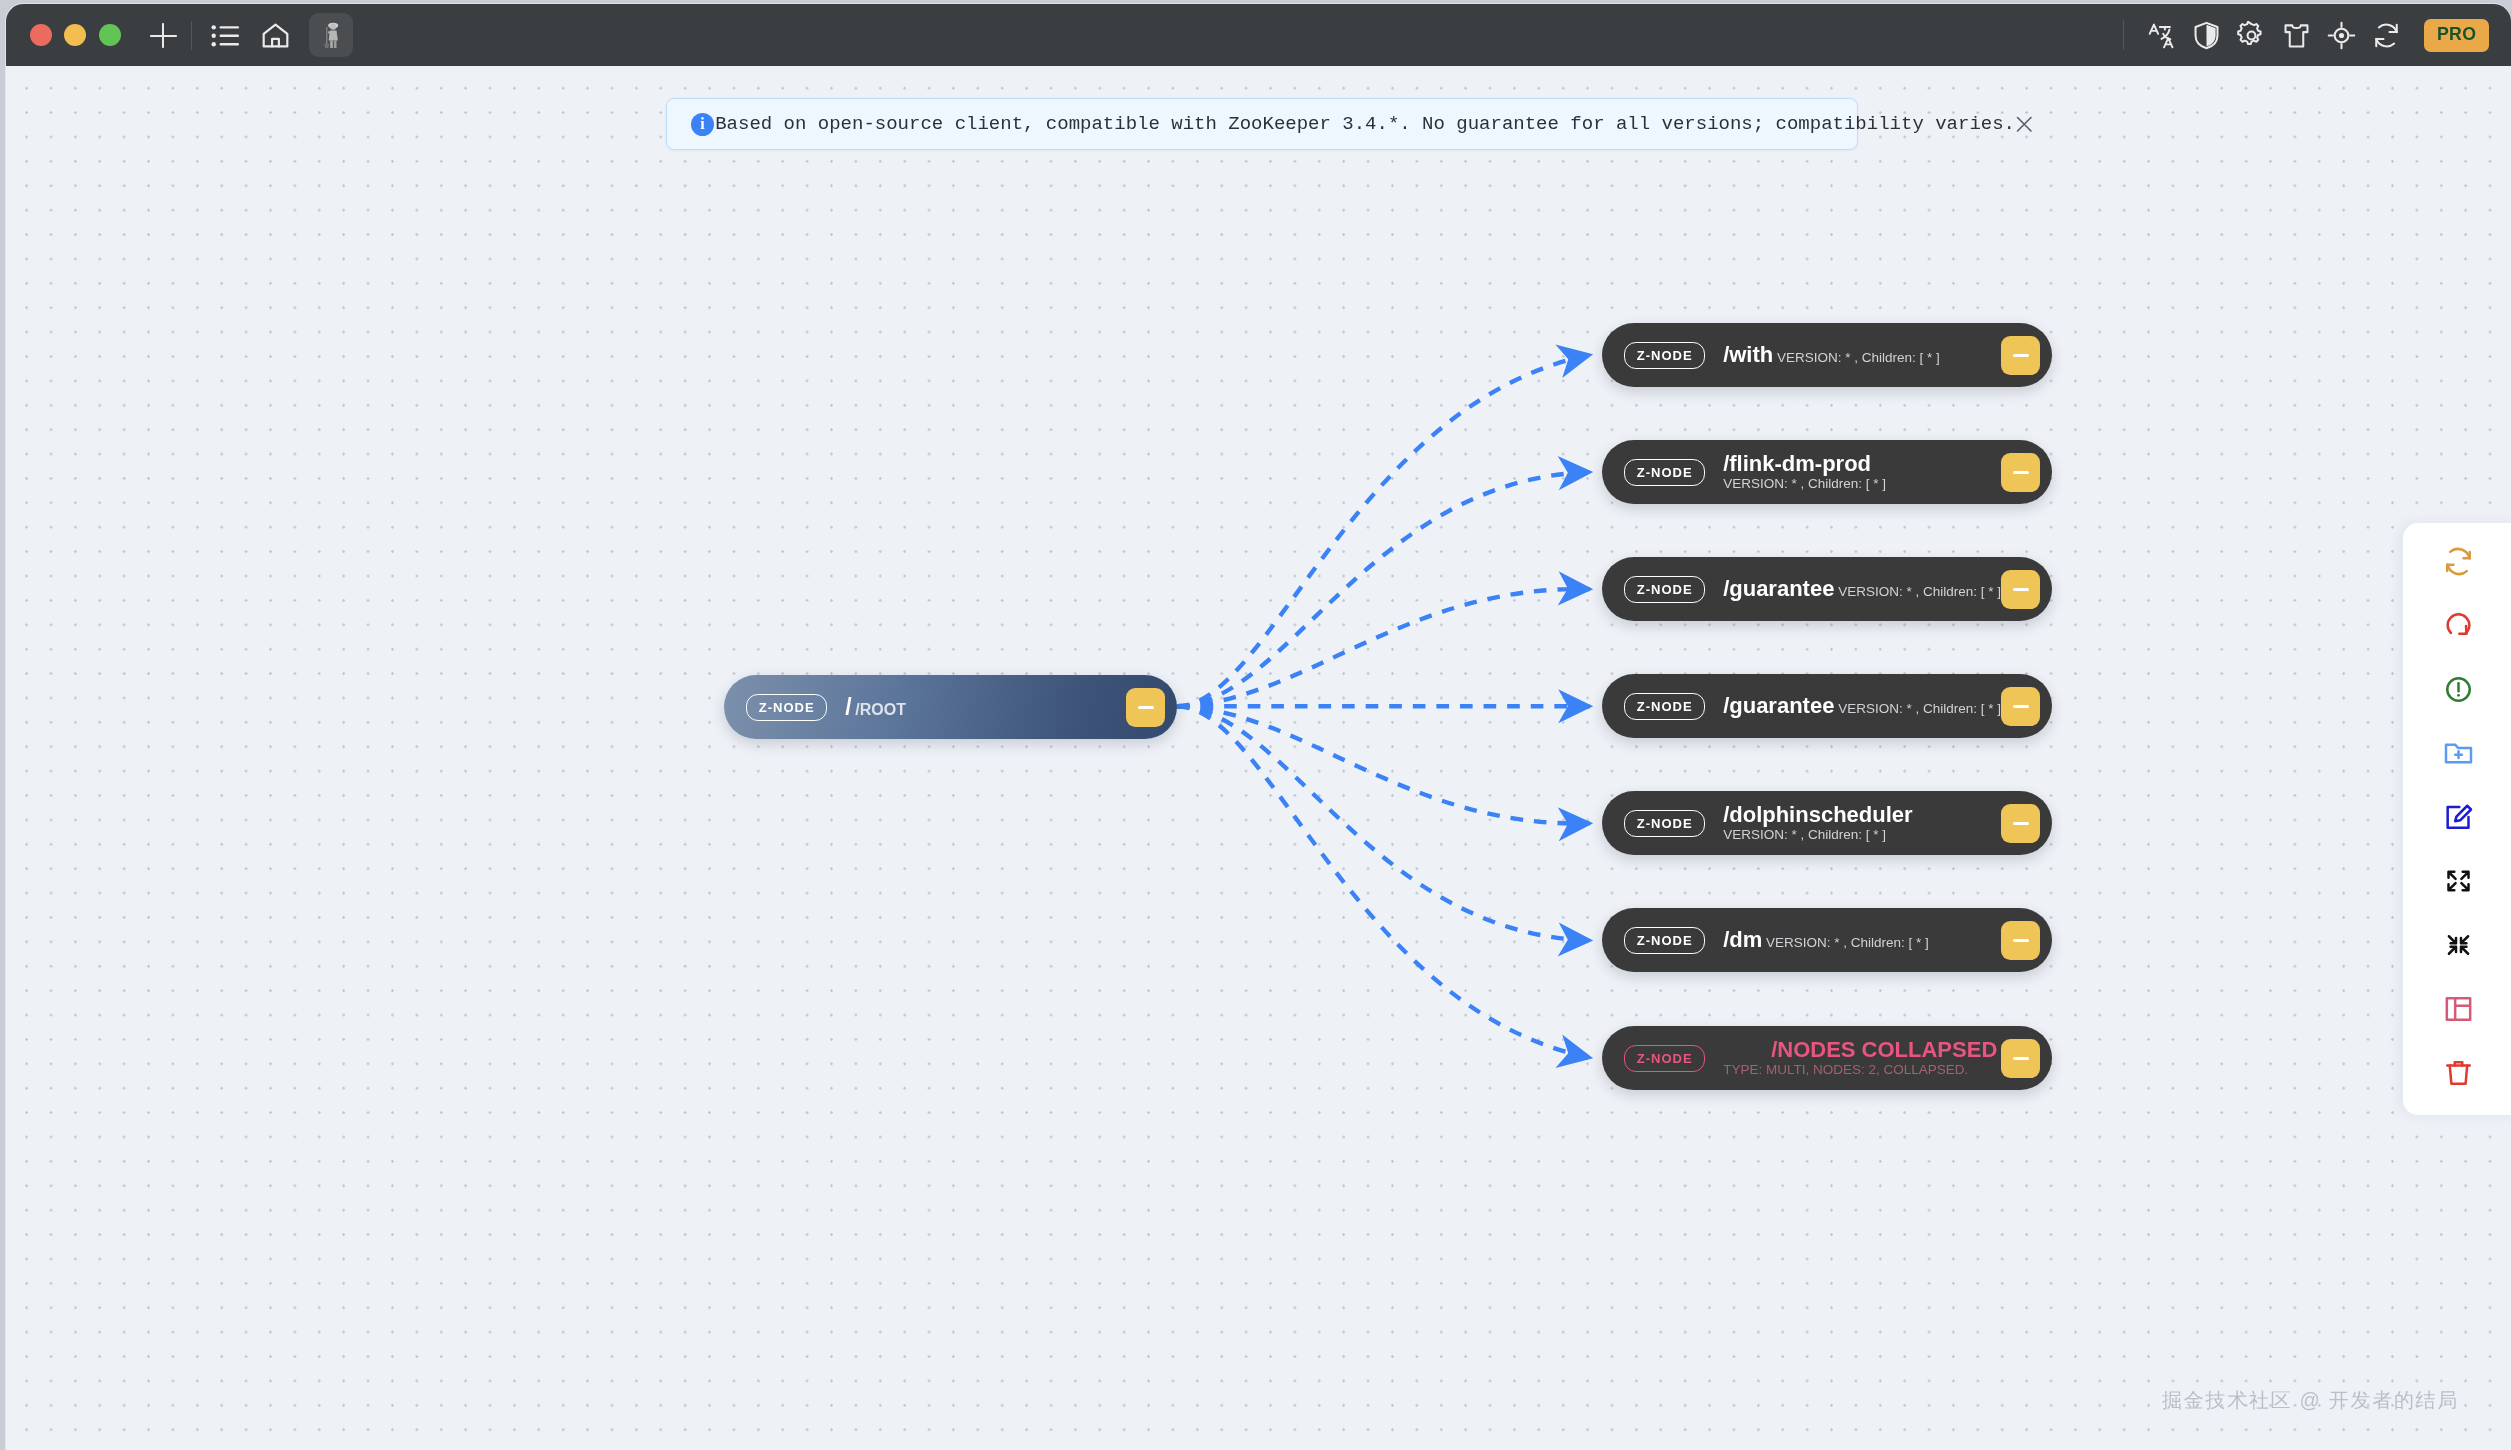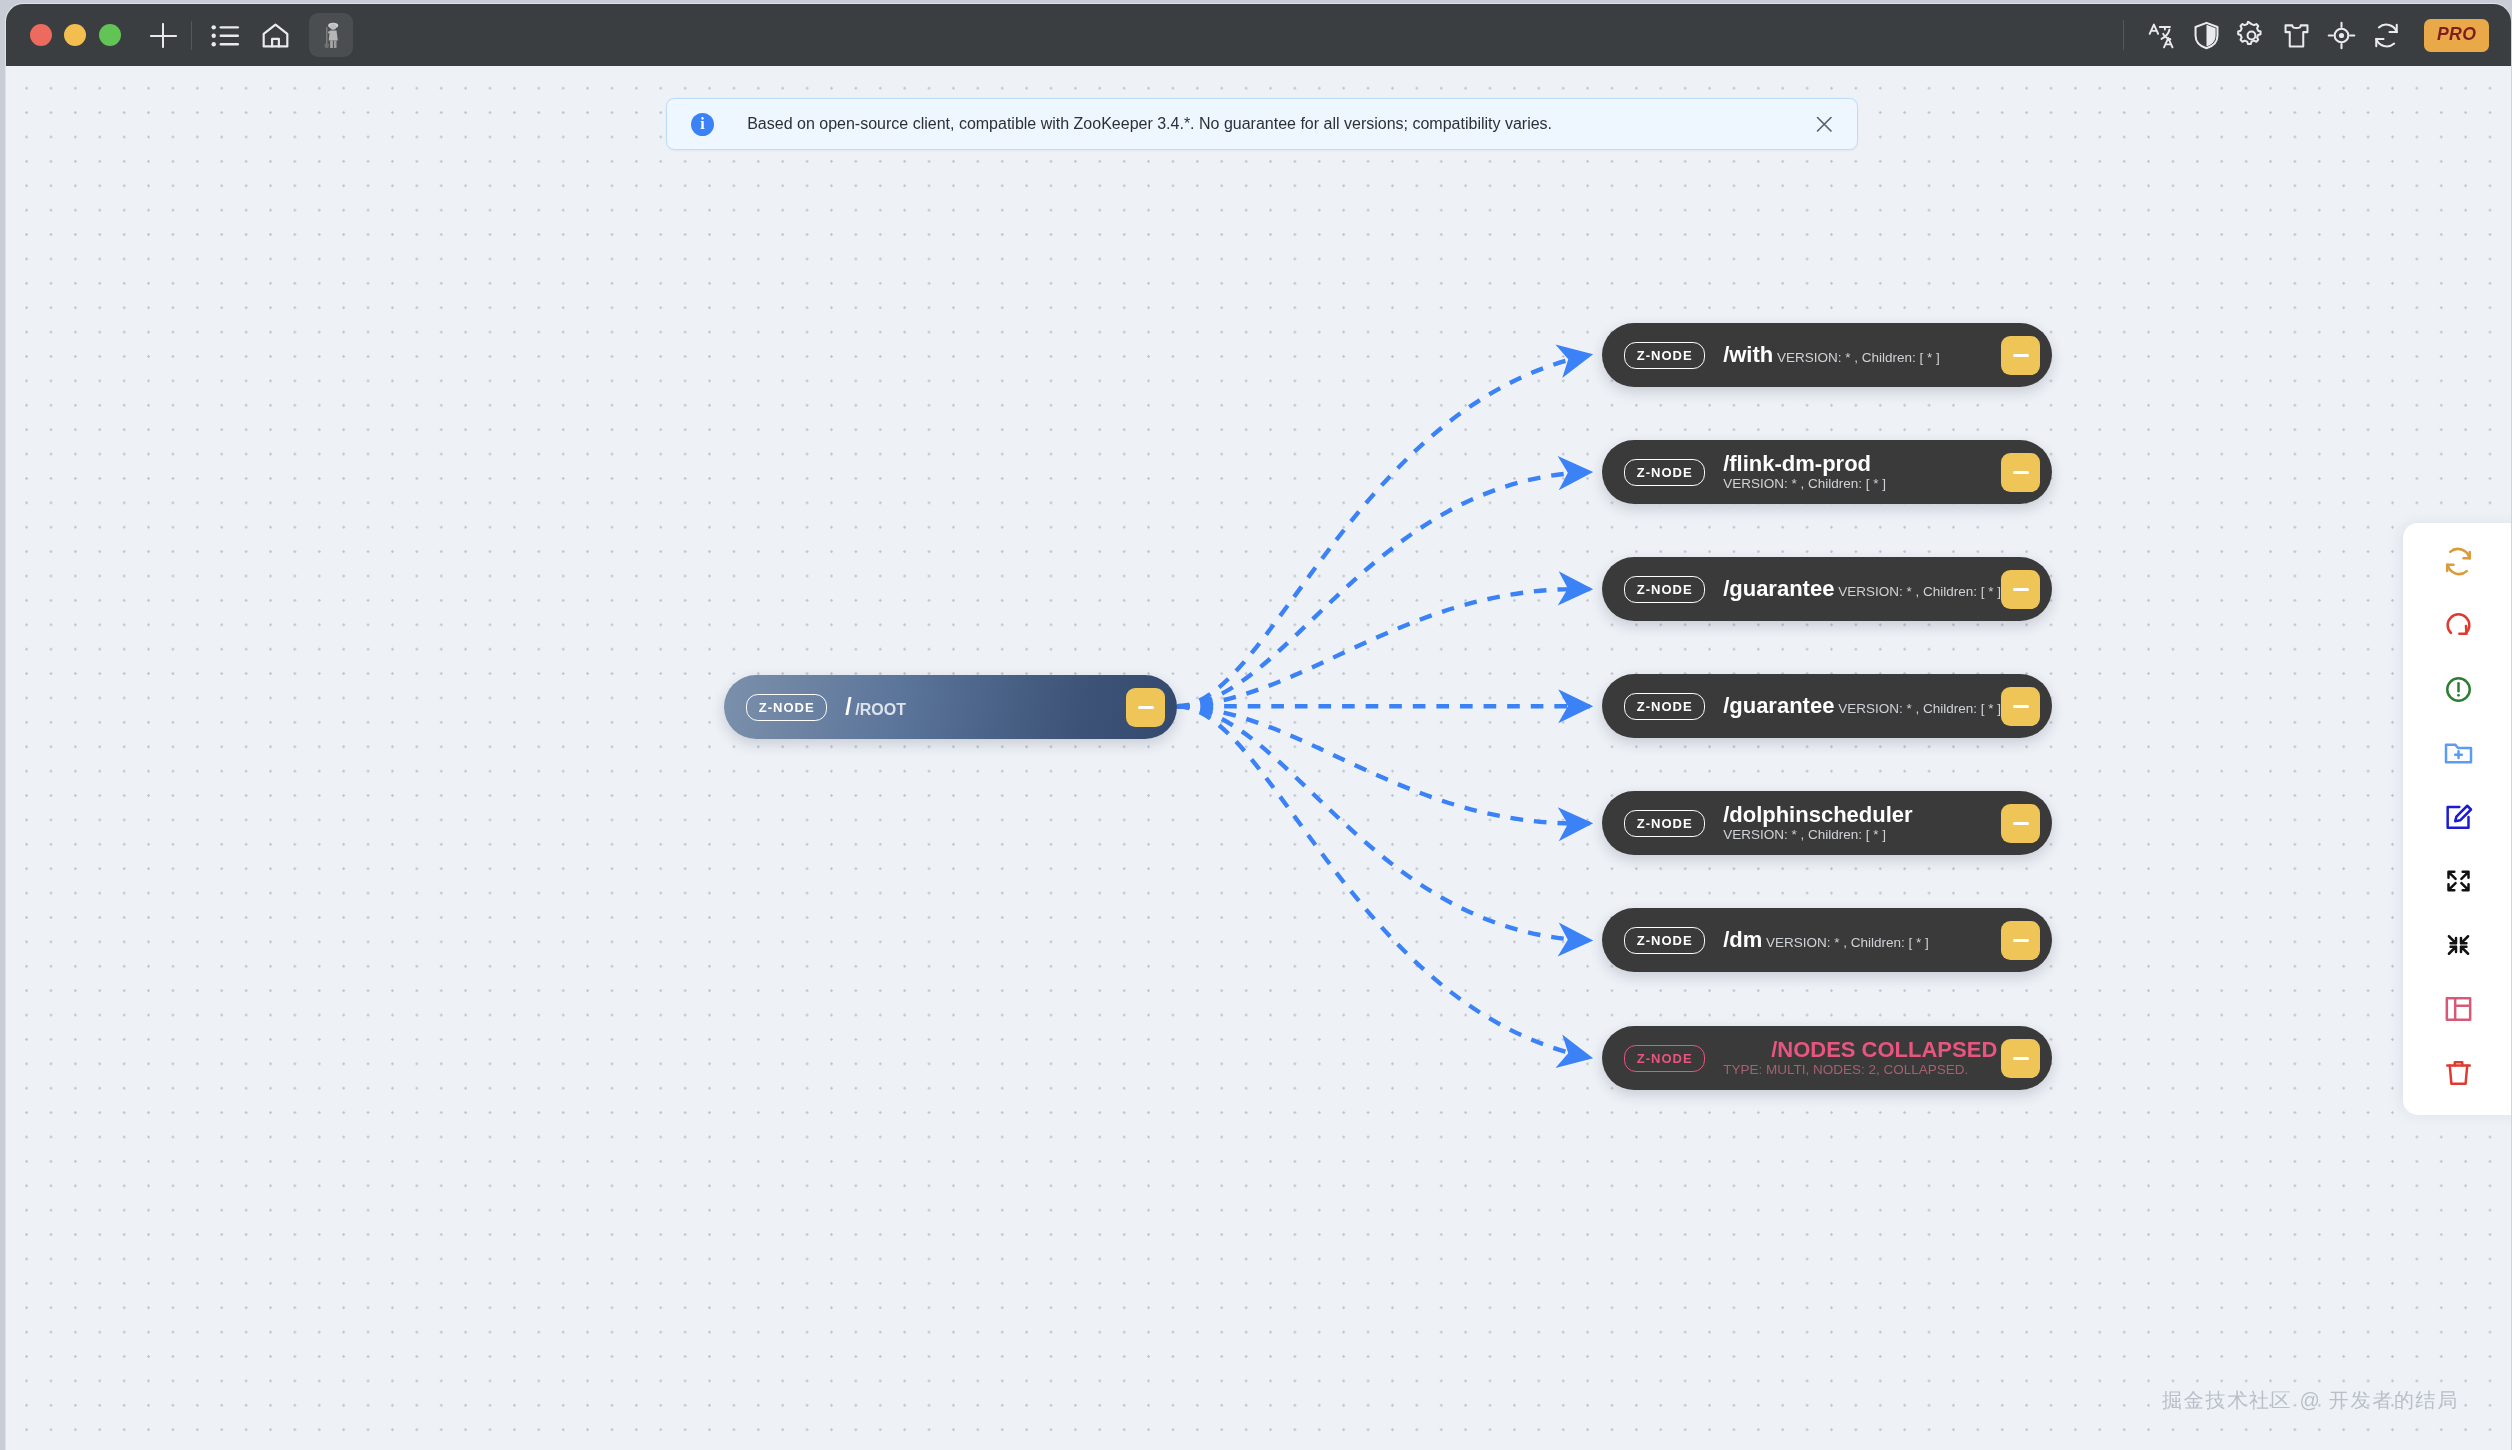--- a/index.html
+++ b/index.html
@@ -82,28 +82,27 @@
     margin-left: auto;
     display: flex; align-items: center; gap: 0px;
   }
   .tb-right .tb-sep2 {
     width: 1.7px; height: 30px; background: #55585b; margin-right: 15px; border-radius: 0.8px;
   }
   .tb-right .tb-icon { margin-right: 0; width: 45px; }
   .pro-badge {
     margin-left: 15px;
     background: #e9a948;
-    color: #7f1d1d;
+    color: #14532d;
     font-size: 17.7px;
     font-weight: bold;
     letter-spacing: 0.4px;
     padding: 5.9px 12.6px 6.7px;
     border-radius: 6.7px;
     cursor: pointer;
-    font-style: italic;
   }
 
   
   .canvas {
     position: absolute;
     left: 0; top: 62px;
     width: 2507px; height: 1385px;
     background-color: #eef2f7;
     background-image: radial-gradient(circle, #c0c6cf 1.3px, transparent 1.4px);
     background-size: 24.4px 24.4px;
@@ -127,24 +126,25 @@
   .banner-info {
     width: 23.6px; height: 23.6px; border-radius: 50%;
     background: #3b82f6;
     color: #fff;
     font-size: 16px; font-weight: bold;
     font-family: "Liberation Serif", serif;
     display: flex; align-items: center; justify-content: center;
     flex: none;
   }
   .banner-text {
-    margin-left: 33px;
-    font-size: 16px;
+    margin-left: 1px;
+    font-size: 19px;
     color: #2c3136;
     white-space: nowrap;
+    font-family: Liberation Mono, monospace;
   }
   .banner-close {
     margin-left: auto;
     width: 29px; height: 29px;
     display: flex; align-items: center; justify-content: center;
     cursor: pointer;
     color: #5a6068;
   }
 
   

